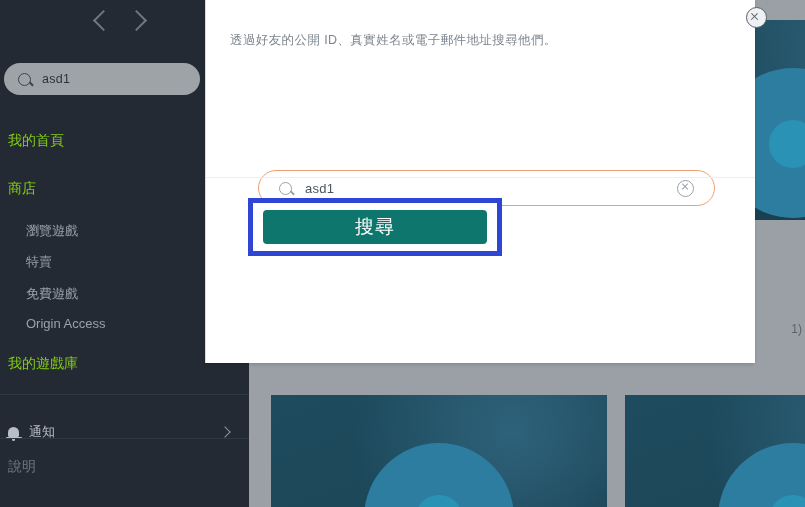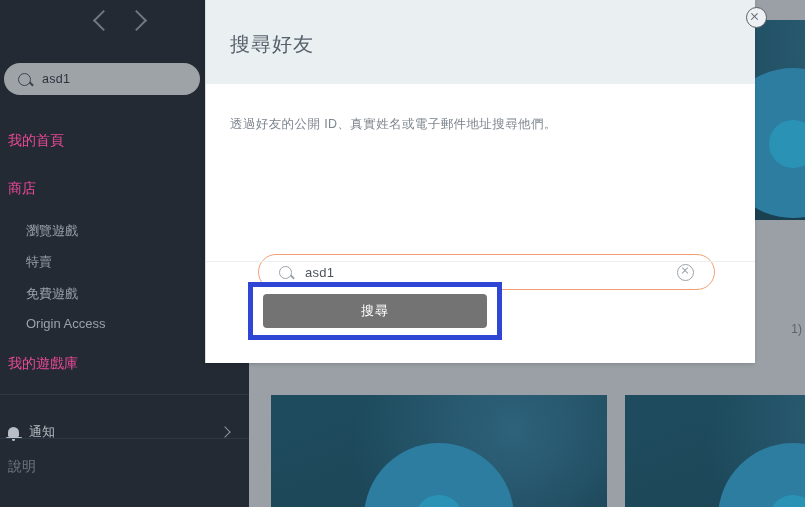--- a/index.html
+++ b/index.html
@@ -82,21 +82,21 @@
     font-size: 12.5px;
     color: #2c333c;
     margin-left: 11px;
     letter-spacing: .3px;
   }
 
   .side-link {
     position: absolute;
     left: 8px;
     font-size: 14px;
-    color: #ec4899;
+    color: #84cc16;
     white-space: nowrap;
   }
   .side-link.sub {
     left: 26px;
     font-size: 13px;
     color: #9aa1ab;
   }
   .side-link.dim { color: #6d757f; }
 
   .side-div {
@@ -360,25 +360,25 @@
     border: 5px solid #2f46d4;
     background: #ffffff;
     box-sizing: border-box;
   }
   #search-submit-button {
     position: absolute;
     left: 57px;
     top: 14px;
     width: 224px;
     height: 34px;
-    background: #737373;
+    background: #0f766e;
     border: none;
     border-radius: 4px;
     color: #ffffff;
-    font-size: 13px;
+    font-size: 19px;
     font-family: inherit;
     letter-spacing: 1px;
     cursor: pointer;
   }
   #cancel-button {
     position: absolute;
     left: 303px;
     top: 14px;
     width: 234px;
     height: 34px;
@@ -452,23 +452,20 @@
     </div>
 
     <div class="side-div" style="top:438px;"></div>
 
     <div class="side-link dim" style="top:458px;">說明</div>
   </div>
 </div>
 
 <div id="dialog">
 
-  <div id="dialog-header">
-    <div id="dialog-title">搜尋好友</div>
-  </div>
 
   <div id="dialog-body">
 
     <div id="dialog-desc">透過好友的公開 ID、真實姓名或電子郵件地址搜尋他們。</div>
 
     <div id="friend-search-field">
       <span id="friend-search-icon"></span>
       <input id="friend-search-value" type="text" value="asd1" style="">
       <span id="friend-search-clear"></span>
     </div>

